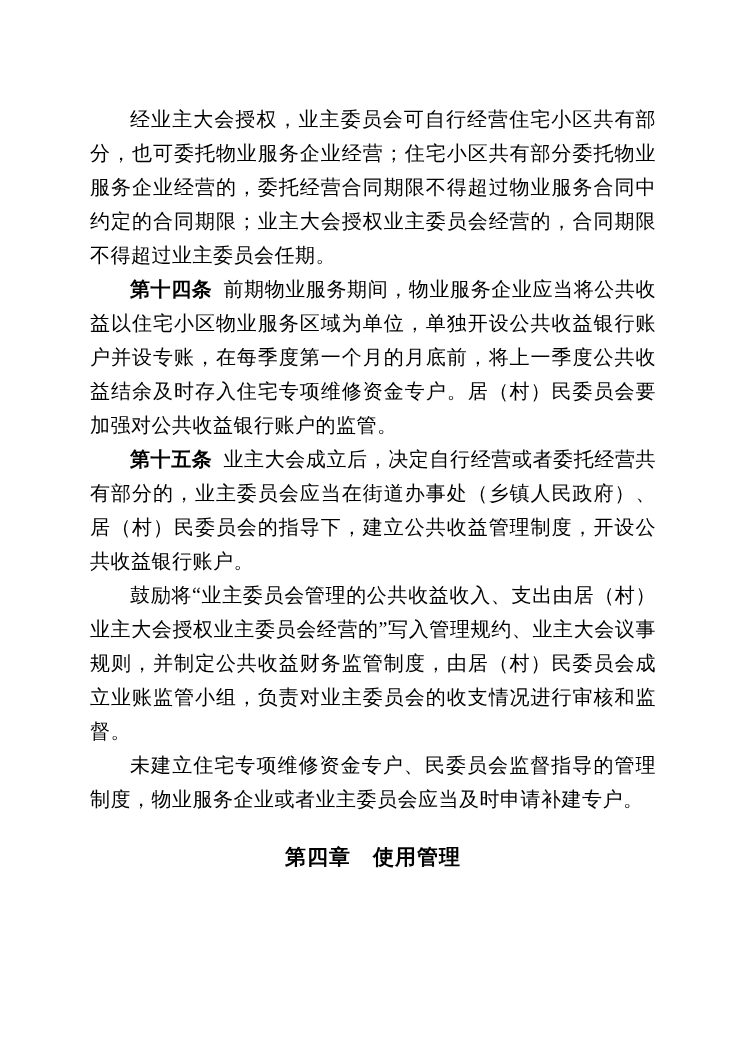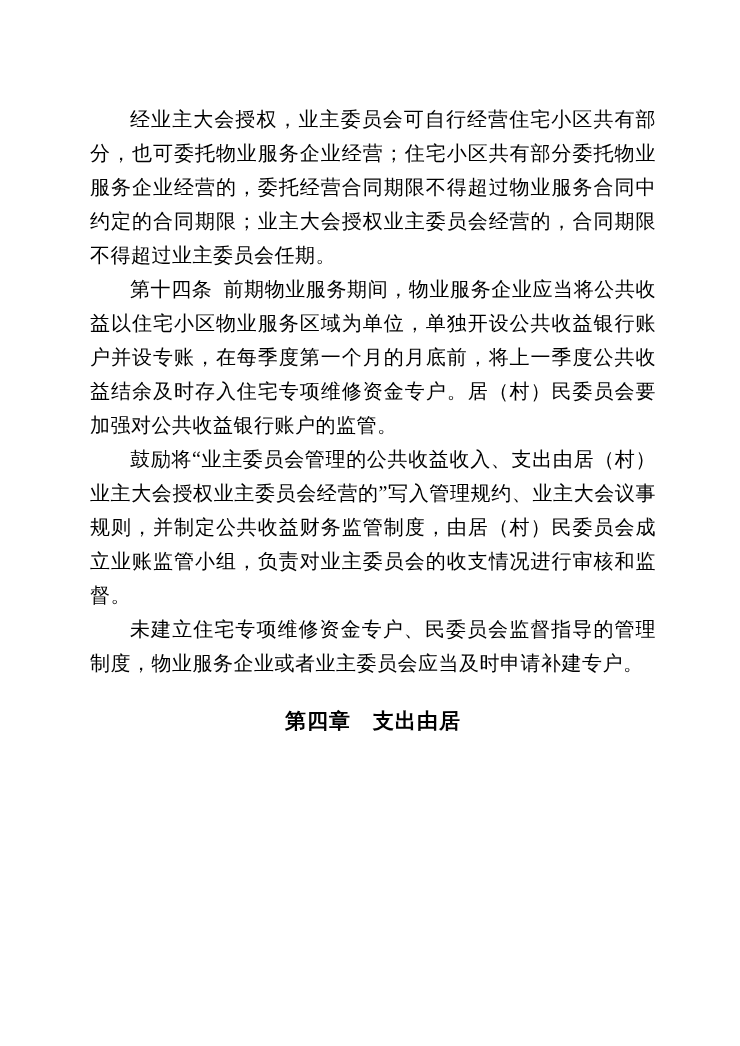--- a/index.html
+++ b/index.html
@@ -24,21 +24,21 @@
   }
   .content p {
     margin: 0;
     font-size: 20px;
     line-height: 34px;
     text-align: justify;
     text-indent: 2em;
     letter-spacing: 0.5px;
   }
   .article-no {
-    font-weight: normal;
+    font-weight: bold;
     margin-right: 0.55em;
   }
   .chapter-heading {
     margin: 24px 0 10px 0;
     font-size: 21px;
     font-weight: bold;
     text-align: center;
     letter-spacing: 1px;
     line-height: 34px;
   }
@@ -66,30 +66,33 @@
   <div class="content">
 
     <p>
       <span>经业主大会授权，业主委员会可自行经营住宅小区共有部分，也可委托物业服务企业经营；住宅小区共有部分委托物业服务企业经营的，委托经营合同期限不得超过物业服务合同中约定的合同期限；业主大会授权业主委员会经营的，合同期限不得超过业主委员会任期。</span>
     </p>
 
     <p>
       <b class="article-no">第十四条</b><span>前期物业服务期间，物业服务企业应当将公共收益以住宅小区物业服务区域为单位，单独开设公共收益银行账户并设专账，在每季度第一个月的月底前，将上一季度公共收益结余及时存入住宅专项维修资金专户。居（村）民委员会要加强对公共收益银行账户的监管。</span>
     </p>
 
+    <p>
+      <b class="article-no">第十五条</b><span>业主大会成立后，决定自行经营或者委托经营共有部分的，业主委员会应当在街道办事处（乡镇人民政府）、居（村）民委员会的指导下，建立公共收益管理制度，开设公共收益银行账户。</span>
+    </p>
 
     <p>
       <span>鼓励将“业主委员会管理的公共收益收入、支出由居（村）业主大会授权业主委员会经营的”写入管理规约、业主大会议事规则，并制定公共收益财务监管制度，由居（村）民委员会成立业账监管小组，负责对业主委员会的收支情况进行审核和监督。</span>
     </p>
 
     <p>
       <span>未建立住宅专项维修资金专户、民委员会监督指导的管理制度，物业服务企业或者业主委员会应当及时申请补建专户。</span>
     </p>
 
-    <h2 class="chapter-heading">第四章　支出由居</h2>
+    <h2 class="chapter-heading">第四章　使用管理</h2>
 
 
   </div>
 
   <div class="page-number">－ 6 －</div>
 
   <div class="watermark" style="color: #15803d;">搜狐号@搜狐焦点莆田站</div>
 
 </div>
 

